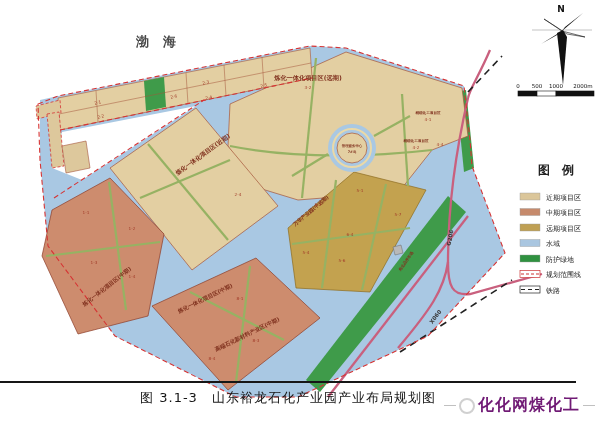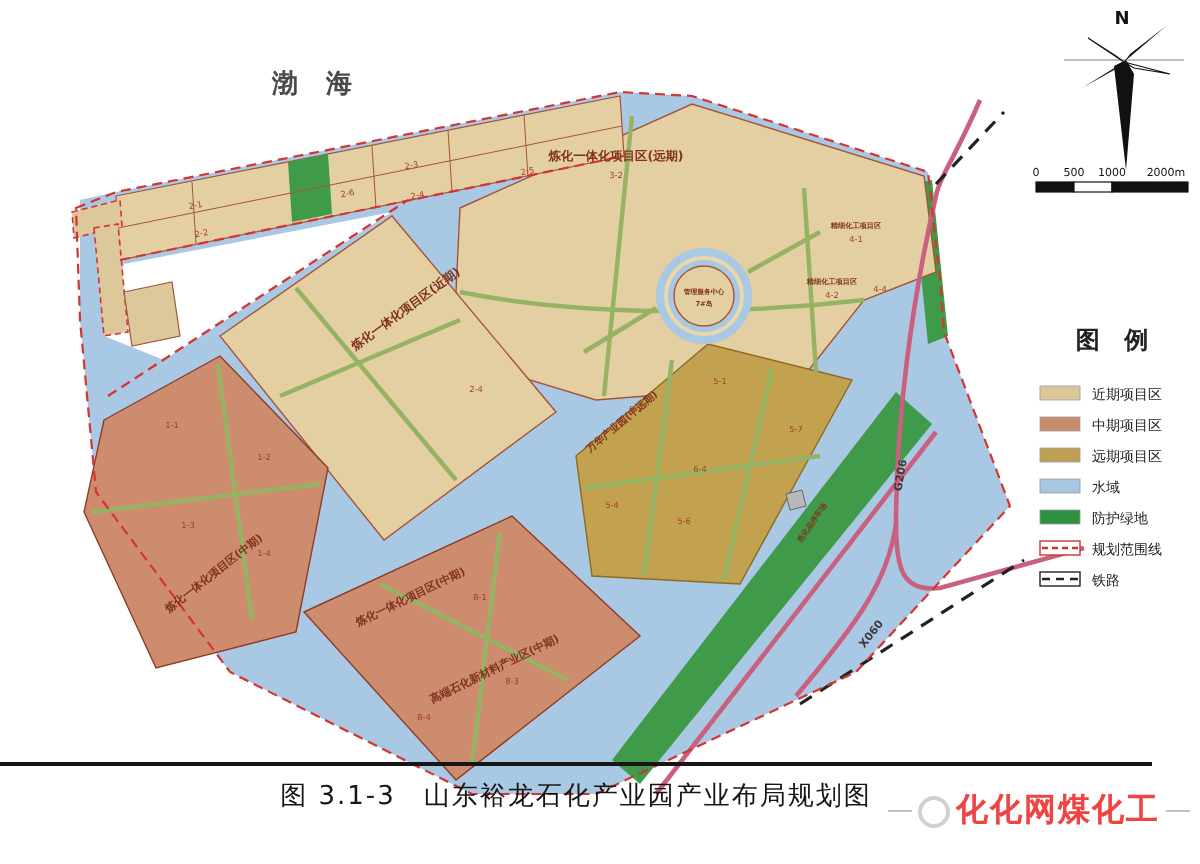--- a/index.html
+++ b/index.html
@@ -7,21 +7,21 @@
   .stage svg{position:absolute;left:0;top:0;}
   svg text{font-family:"DejaVu Sans",sans-serif;}
   .zone-label{fill:#80321f;font-weight:bold;}
   .parcel{fill:#a23c2a;}
   .road-label{fill:#3a3a3a;font-weight:bold;}
   .bnd{fill:none;stroke:#d63333;stroke-width:1.1;stroke-dasharray:5 3;}
   .groad{fill:none;stroke:#96b263;stroke-width:2.2;}
   .proad{fill:none;stroke:#c9607e;stroke-width:2.3;}
   .rail{fill:none;stroke:#222;stroke-width:1.6;stroke-dasharray:7 5;}
   .caption{position:absolute;left:0;top:381px;width:576px;border-top:2px solid #161616;text-align:center;font-weight:normal;font-size:13px;color:#161616;padding-top:6px;letter-spacing:1px;}
-  .watermark{position:absolute;top:395px;right:2px;display:flex;align-items:center;color:#ef4444;font-size:16px;font-weight:bold;letter-spacing:1px;}
+  .watermark{position:absolute;top:395px;right:2px;display:flex;align-items:center;color:#701a75;font-size:16px;font-weight:bold;letter-spacing:1px;}
   .wm-line{width:12px;height:1px;background:#c0c0c0;margin:0 3px;}
   .wm-logo{width:12px;height:12px;border:2px solid #d0d0d0;border-radius:50%;margin-right:3px;}
 </style>
 </head>
 <body>
 
 <div class="stage">
 <svg width="600" height="432" viewBox="0 0 600 432">
 
   <path fill="#a9c8e3" d="M40,100 L58,96 L310,46 L346,48 L464,86 L470,140 L472,166 L505,253 L428,336 L298,397 L236,397 L115,336 L48,246 L40,160 Z"></path>

